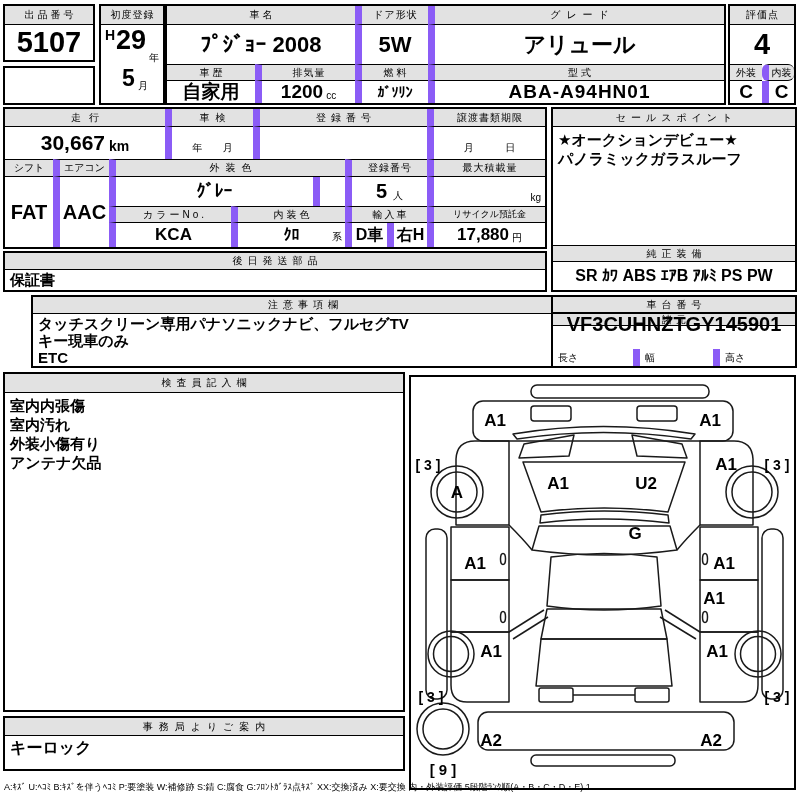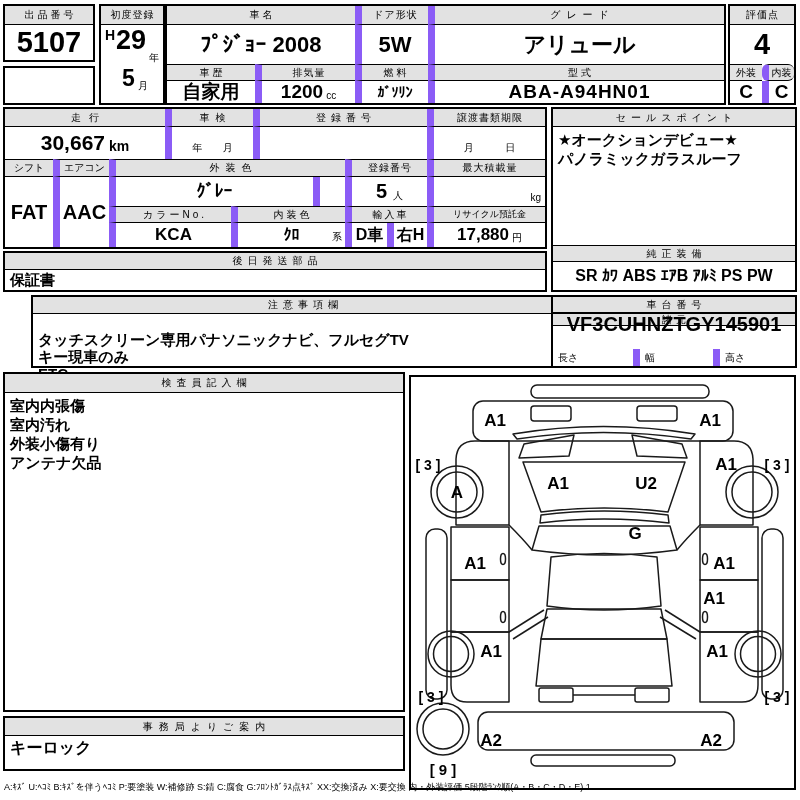--- a/index.html
+++ b/index.html
@@ -135,21 +135,21 @@
   <div class="cell" style="left:0;top:153px;width:242px;height:28px;font-weight:bold;font-size:16px;">SR ｶﾜ ABS ｴｱB ｱﾙﾐ PS PW</div>
 </div>
 
 <div class="box" style="left:3px;top:251px;width:544px;height:41px;">
   <div class="hdr" style="height:17px;letter-spacing:5px;text-indent:5px;">後日発送部品</div>
   <div class="cell left-al" style="left:0;top:17px;width:540px;height:20px;font-weight:bold;font-size:15px;">保証書</div>
 </div>
 
 <div class="box" style="left:3px;top:295px;width:544px;height:73px;margin-left:28px;">
   <div class="hdr" style="height:17px;letter-spacing:5px;text-indent:5px;">注意事項欄</div>
-  <div class="lines" style="padding-top:17px;line-height:17px;">
+  <div class="lines" style="padding-top:1px;line-height:17px;">
     <div>タッチスクリーン専用パナソニックナビ、フルセグTV</div>
     <div>キー現車のみ</div>
     <div>ETC</div>
   </div>
 </div>
 
 <div class="box" style="left:551px;top:295px;width:246px;height:73px;">
   <div class="hdr" style="height:16px;letter-spacing:5px;text-indent:5px;">車台番号</div>
   <div class="cell" style="left:0;top:16px;width:242px;height:23px;font-weight:bold;font-size:20px;">VF3CUHNZTGY145901</div>
   <div class="hdr bt" style="height:13px;letter-spacing:4px;text-indent:4px;">諸元</div>

